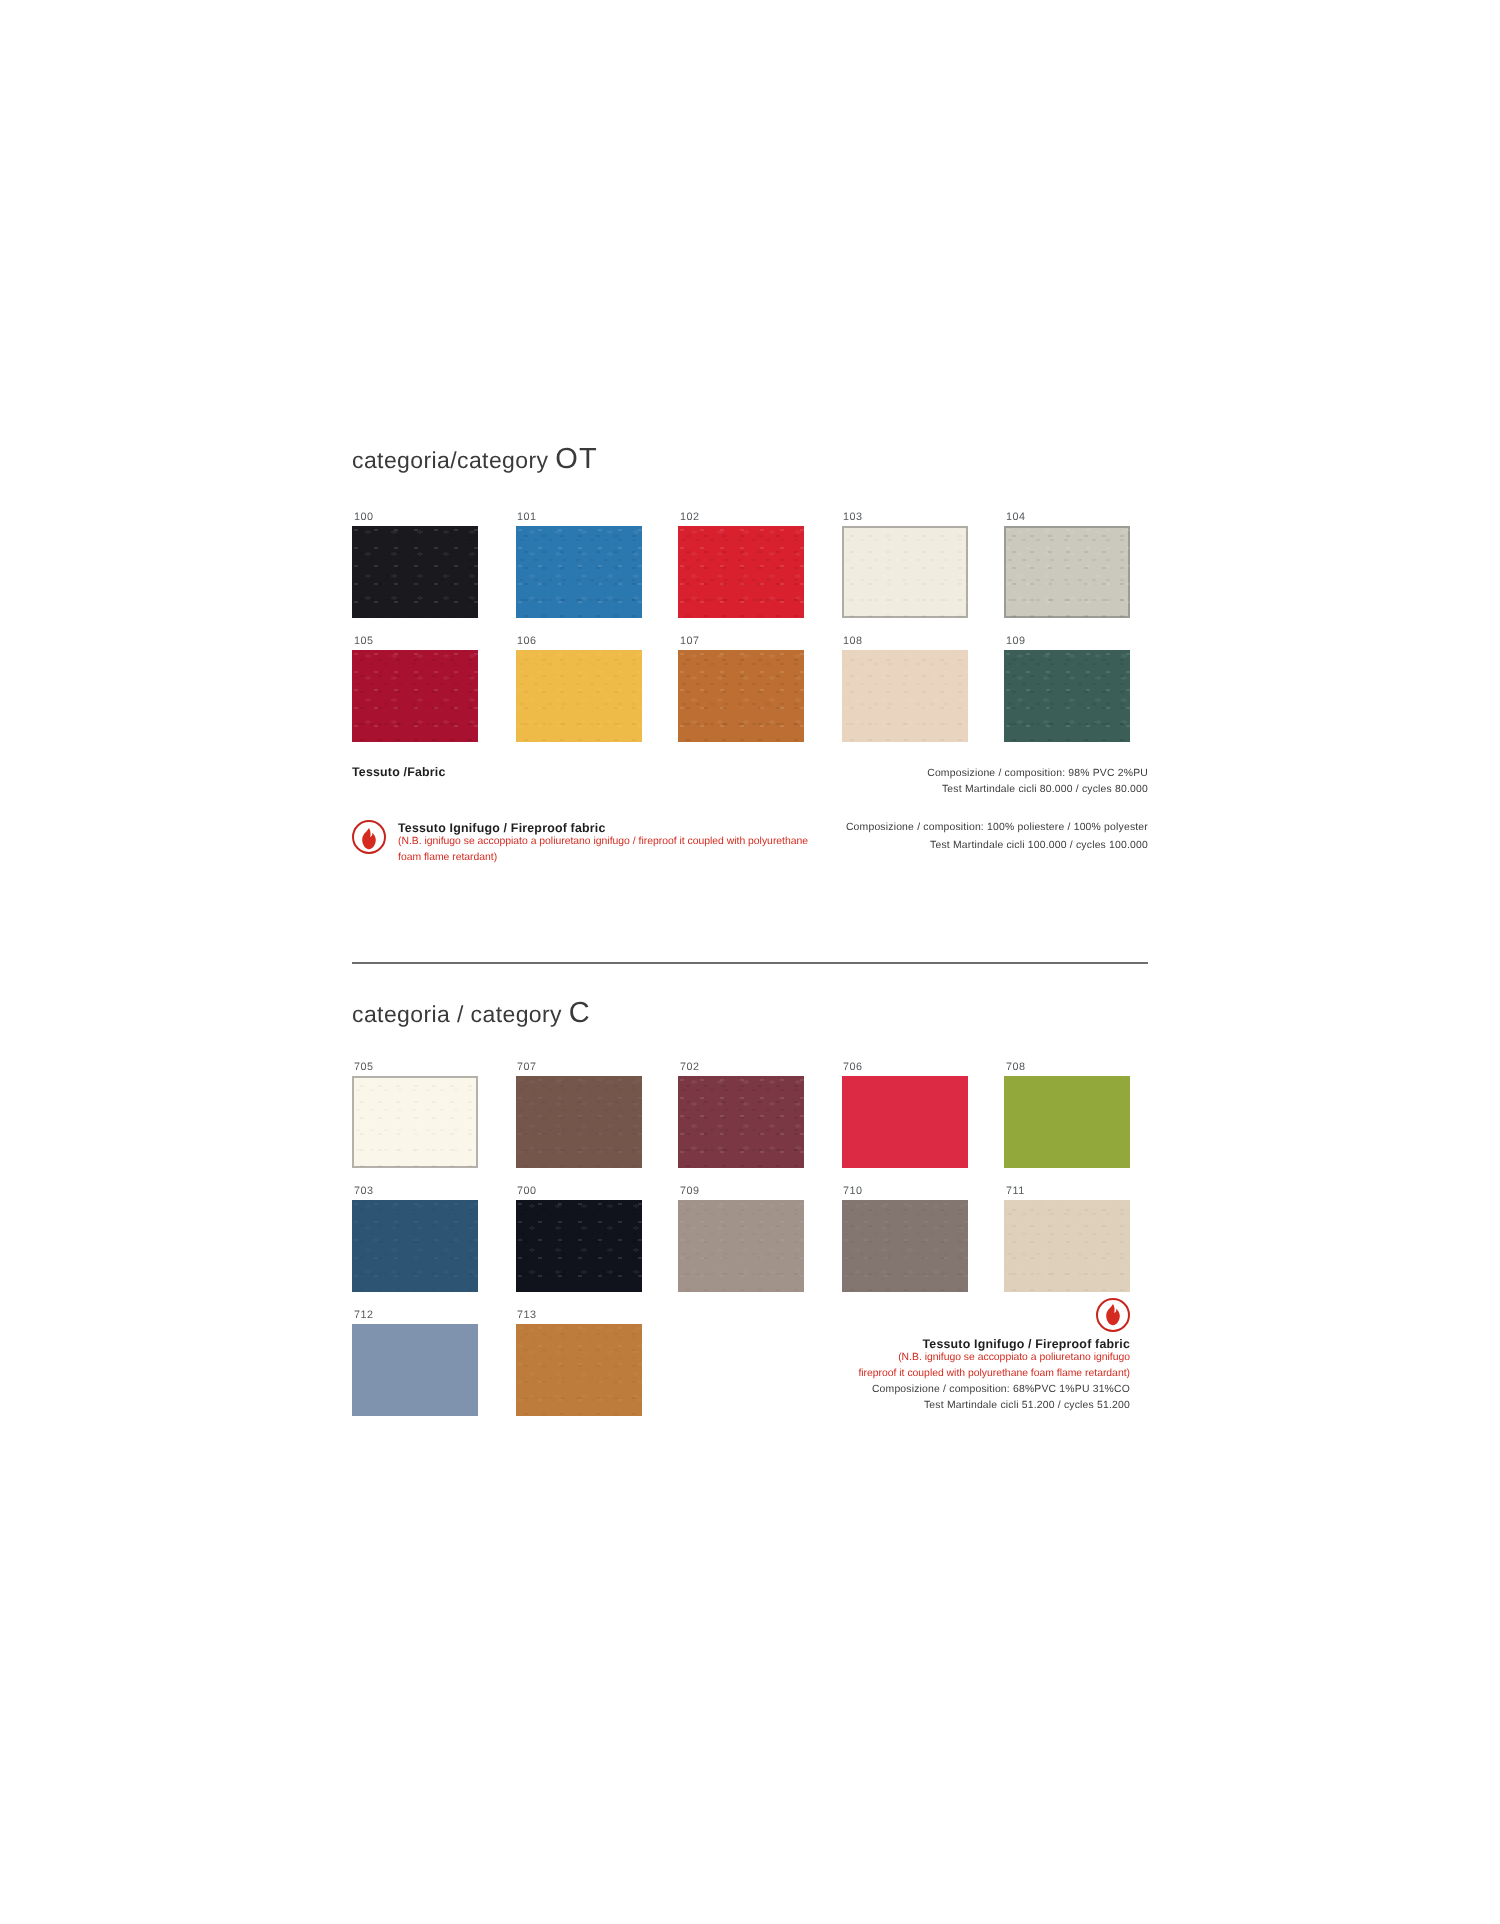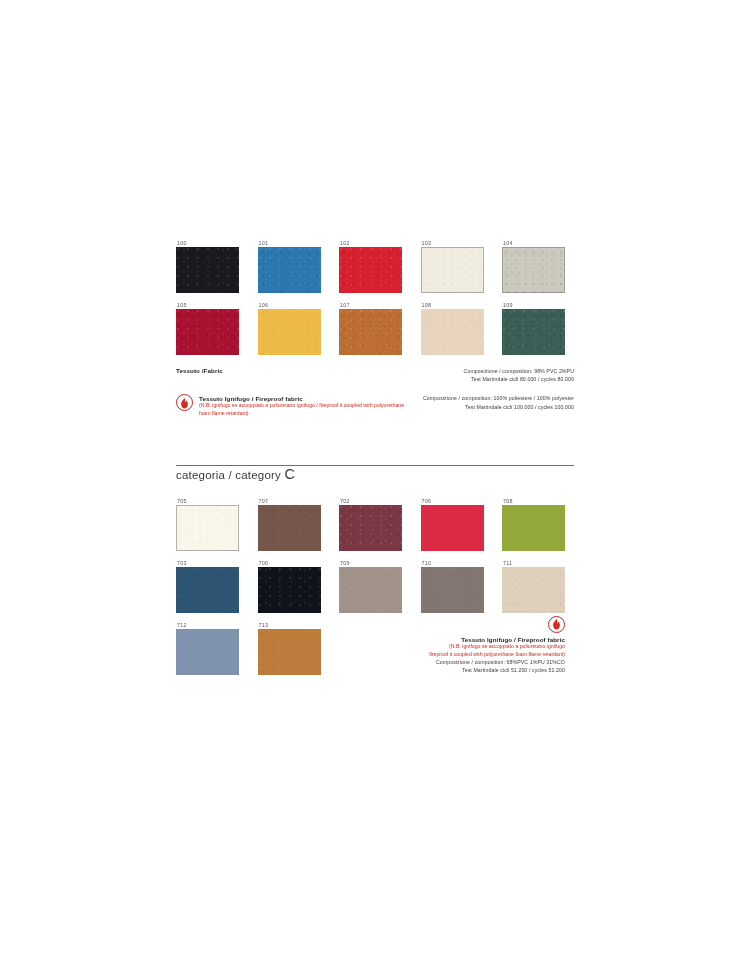--- a/index.html
+++ b/index.html
@@ -157,20 +157,23 @@
   .fp-right .fp-sub { max-width: 230px; }
 </style>
 </head>
 <body>
 
 <div class="page">
   <div class="sheet">
 
     <div class="section">
 
+      <div class="section-title">
+        <span>categoria/category </span><span class="cat-code">OT</span>
+      </div>
 
       <div class="swatch-grid" style="margin-top:18px">
 
         <div class="swatch-cell">
           <div class="swatch-code">100</div>
           <div class="swatch-chip" style="background:#1a1a1e">
               <span class="grain"></span>
             </div>
         </div>
         <div class="swatch-cell">
@@ -254,21 +257,21 @@
           <div class="spec-block">
             <div>Composizione / composition: 100% poliestere / 100% polyester</div>
             <div>Test Martindale cicli 100.000 / cycles 100.000</div>
           </div>
         </div>
       </div>
     </div>
 
     <div class="divider" style="margin-top:48px"></div>
 
-    <div class="section" style="">
+    <div class="section" style="margin-top:17px">
 
       <div class="section-title">
         <span>categoria / category </span><span class="cat-code">C</span>
       </div>
 
       <div class="swatch-grid" style="margin-top:16px">
 
         <div class="swatch-cell">
           <div class="swatch-code">705</div>
           <div class="swatch-chip grain-soft bordered" style="background:#faf6ea">

